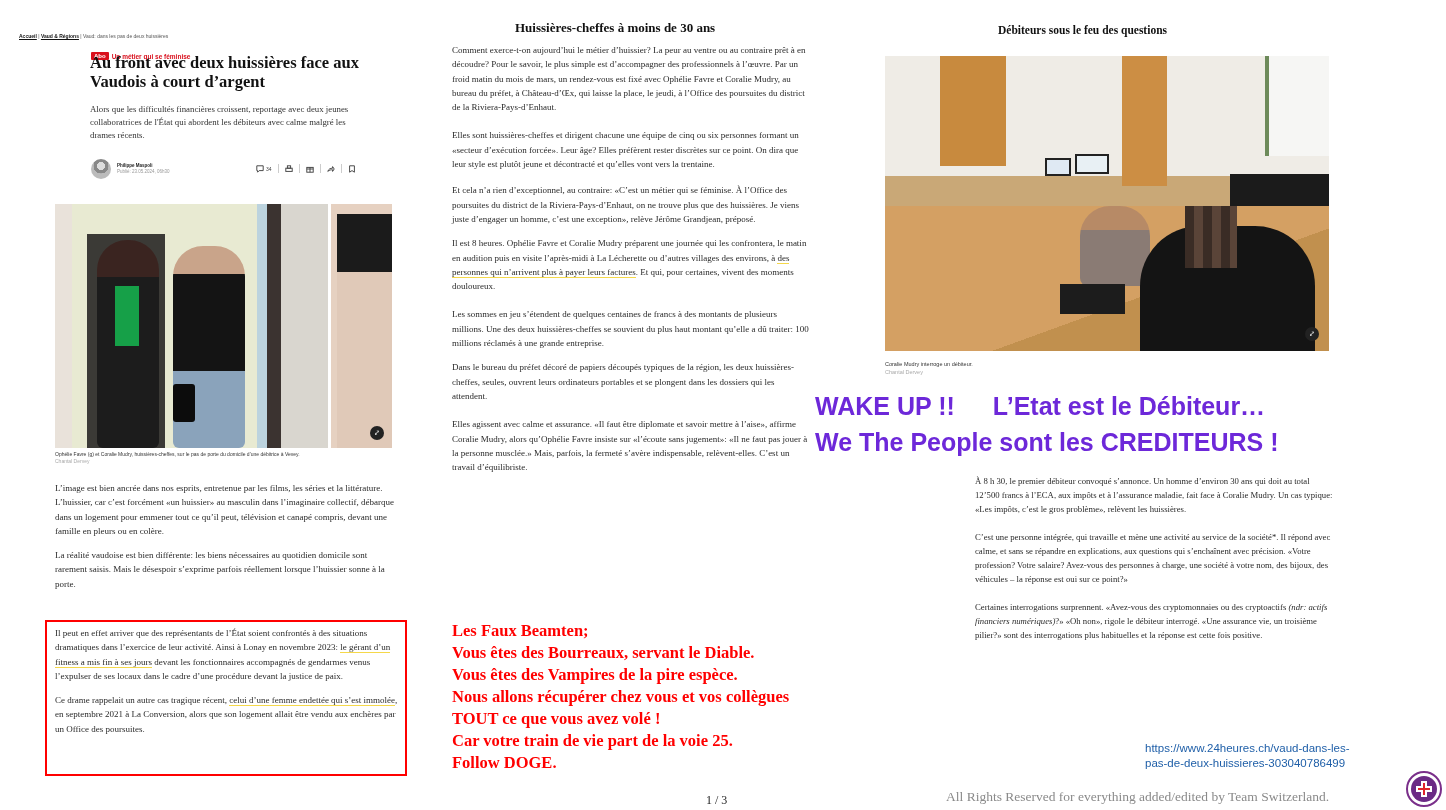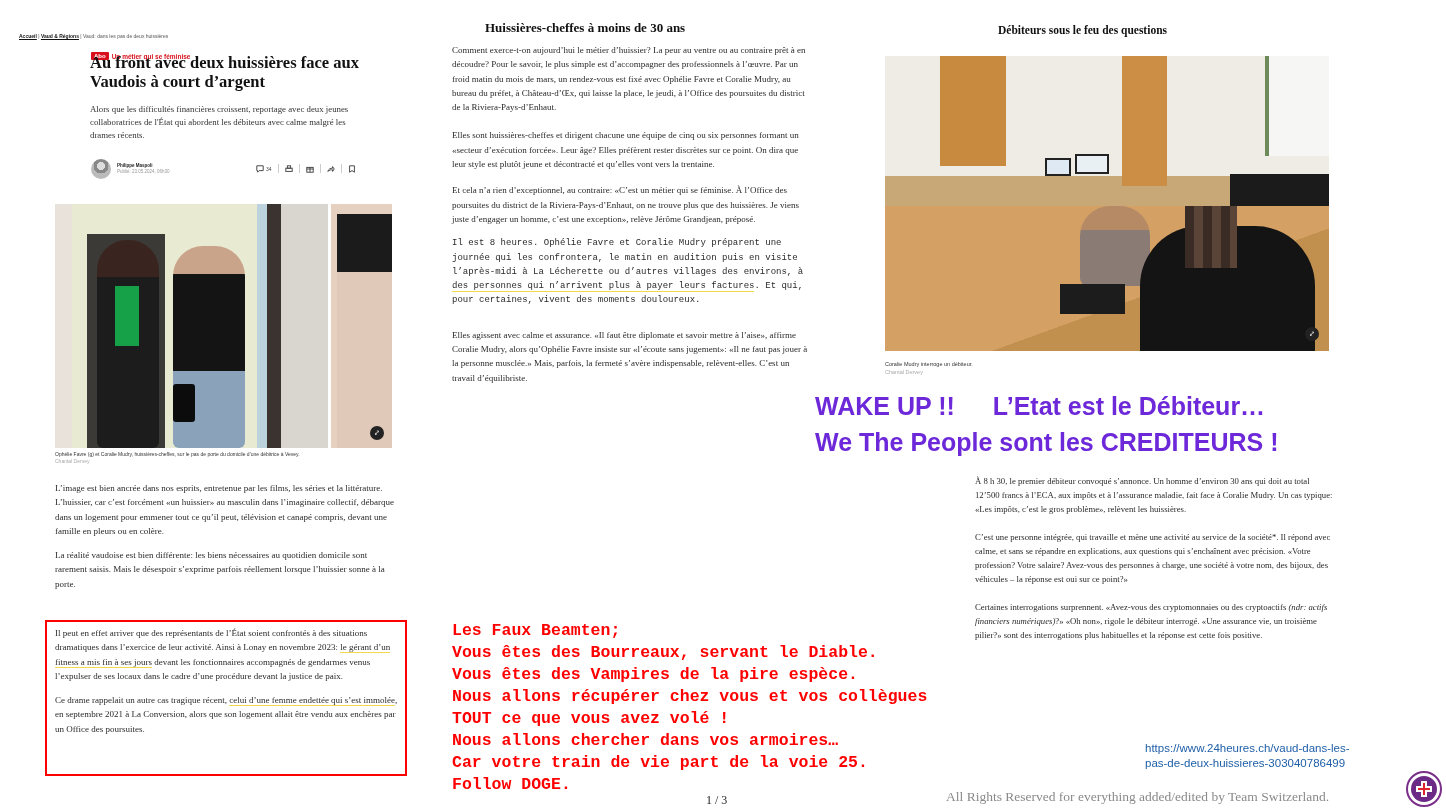--- a/index.html
+++ b/index.html
@@ -36,24 +36,24 @@
 
   .body-text { font-family: "Liberation Serif", serif; font-size: 9px; line-height: 14.3px; color: #2a2a2a; position: absolute; }
   .body-text p { margin-bottom: 10px; }
   .hl { border-bottom: 1.5px solid #f5d84a; }
   .c1text { left: 55px; top: 481px; width: 340px; }
   .redbox { position: absolute; left: 45px; top: 620px; width: 362px; height: 156px; border: 2px solid #ff0000; }
   .redbox-text { left: 55px; top: 626px; width: 345px; }
 
   
   .h2 { position: absolute; font-family: "Liberation Serif", serif; font-weight: 700; font-size: 13px; color: #111; white-space: nowrap; }
-  .h2a { left: 485px; top: 20px; text-align: right; }
+  .h2a { left: 515px; top: 20px; text-align: right; }
   .c2text { left: 452px; top: 43px; width: 358px; }
 
-  .redmsg { position: absolute; left: 452px; top: 620px; font-family: Liberation Mono, monospace; font-weight: 700; font-size: 16.5px; line-height: 22px; color: #ff0000; white-space: nowrap; }
+  .redmsg { position: absolute; left: 452px; top: 620px; font-family: Liberation Serif, serif; font-weight: 700; font-size: 16.5px; line-height: 22px; color: #ff0000; white-space: nowrap; }
   .pagenum { position: absolute; left: 706px; top: 793px; font-family: "Liberation Serif", serif; font-size: 12px; color: #222; }
 
   
   .h2b { left: 998px; top: 24px; font-size: 11.5px; }
   .photo2 { position: absolute; left: 885px; top: 56px; width: 444px; height: 295px; overflow: hidden;
     background: linear-gradient(180deg, #ece8e2 0 35%, #c9a877 35% 100%); }
   .photo2 .wall { position: absolute; left: 0; top: 0; width: 100%; height: 120px; background: #efece6; }
   .photo2 .door1 { position: absolute; left: 55px; top: 0; width: 66px; height: 110px; background: #c88a3e; }
   .photo2 .door2 { position: absolute; left: 237px; top: 0; width: 45px; height: 130px; background: #cc8e44; }
   .photo2 .window { position: absolute; left: 380px; top: 0; width: 64px; height: 100px; background: #f6f6f4; border-left: 4px solid #6d8a5a; }
@@ -166,33 +166,34 @@
     <span>Ce drame rappelait un autre cas tragique récent, </span><a class="hl">celui d’une femme endettée qui s’est immolée</a><span>, en septembre 2021 à La Conversion, alors que son logement allait être vendu aux enchères par un Office des poursuites.</span>
   </p>
 </div>
 
 <h2 class="h2 h2a">Huissières-cheffes à moins de 30 ans</h2>
 
 <div class="body-text c2text">
   <p style="margin-bottom:14px;">Comment exerce-t-on aujourd’hui le métier d’huissier? La peur au ventre ou au contraire prêt à en découdre? Pour le savoir, le plus simple est d’accompagner des professionnels à l’œuvre. Par un froid matin du mois de mars, un rendez-vous est fixé avec Ophélie Favre et Coralie Mudry, au bureau du préfet, à Château-d’Œx, qui laisse la place, le jeudi, à l’Office des poursuites du district de la Riviera-Pays-d’Enhaut.</p>
   <p style="margin-bottom:12px;">Elles sont huissières-cheffes et dirigent chacune une équipe de cinq ou six personnes formant un «secteur d’exécution forcée». Leur âge? Elles préfèrent rester discrètes sur ce point. On dira que leur style est plutôt jeune et décontracté et qu’elles vont vers la trentaine.</p>
   <p>Et cela n’a rien d’exceptionnel, au contraire: «C’est un métier qui se féminise. À l’Office des poursuites du district de la Riviera-Pays-d’Enhaut, on ne trouve plus que des huissières. Je viens juste d’engager un homme, c’est une exception», relève Jérôme Grandjean, préposé.</p>
-  <p style="margin-bottom:20px;font-family:Liberation Mono, monospace;">
+  <p style="margin-bottom:14px;">
     <span>Il est 8 heures. Ophélie Favre et Coralie Mudry préparent une journée qui les confrontera, le matin en audition puis en visite l’après-midi à La Lécherette ou d’autres villages des environs, à </span><a class="hl">des personnes qui n’arrivent plus à payer leurs factures</a><span>. Et qui, pour certaines, vivent des moments douloureux.</span>
   </p>
+  <p>Les sommes en jeu s’étendent de quelques centaines de francs à des montants de plusieurs millions. Une des deux huissières-cheffes se souvient du plus haut montant qu’elle a dû traiter: 100 millions réclamés à une grande entreprise.</p>
+  <p style="margin-bottom:14px;">Dans le bureau du préfet décoré de papiers découpés typiques de la région, les deux huissières-cheffes, seules, ouvrent leurs ordinateurs portables et se plongent dans les dossiers qui les attendent.</p>
   <p>Elles agissent avec calme et assurance. «Il faut être diplomate et savoir mettre à l’aise», affirme Coralie Mudry, alors qu’Ophélie Favre insiste sur «l’écoute sans jugement»: «Il ne faut pas jouer à la personne musclée.» Mais, parfois, la fermeté s’avère indispensable, relèvent-elles. C’est un travail d’équilibriste.</p>
 </div>
 
 <div class="redmsg">
   <div>Les Faux Beamten;</div>
   <div>Vous êtes des Bourreaux, servant le Diable.</div>
   <div>Vous êtes des Vampires de la pire espèce.</div>
   <div>Nous allons récupérer chez vous et vos collègues</div>
   <div>TOUT ce que vous avez volé !</div>
-  <div>Nous allons chercher dans vos armoires…</div>
   <div>Car votre train de vie part de la voie 25.</div>
   <div>Follow DOGE.</div>
 </div>
 <div class="pagenum">1 / 3</div>
 
 <h2 class="h2 h2b">Débiteurs sous le feu des questions</h2>
 
 <div class="photo2">
   <div class="wall"></div>
   <div class="door1"></div>

